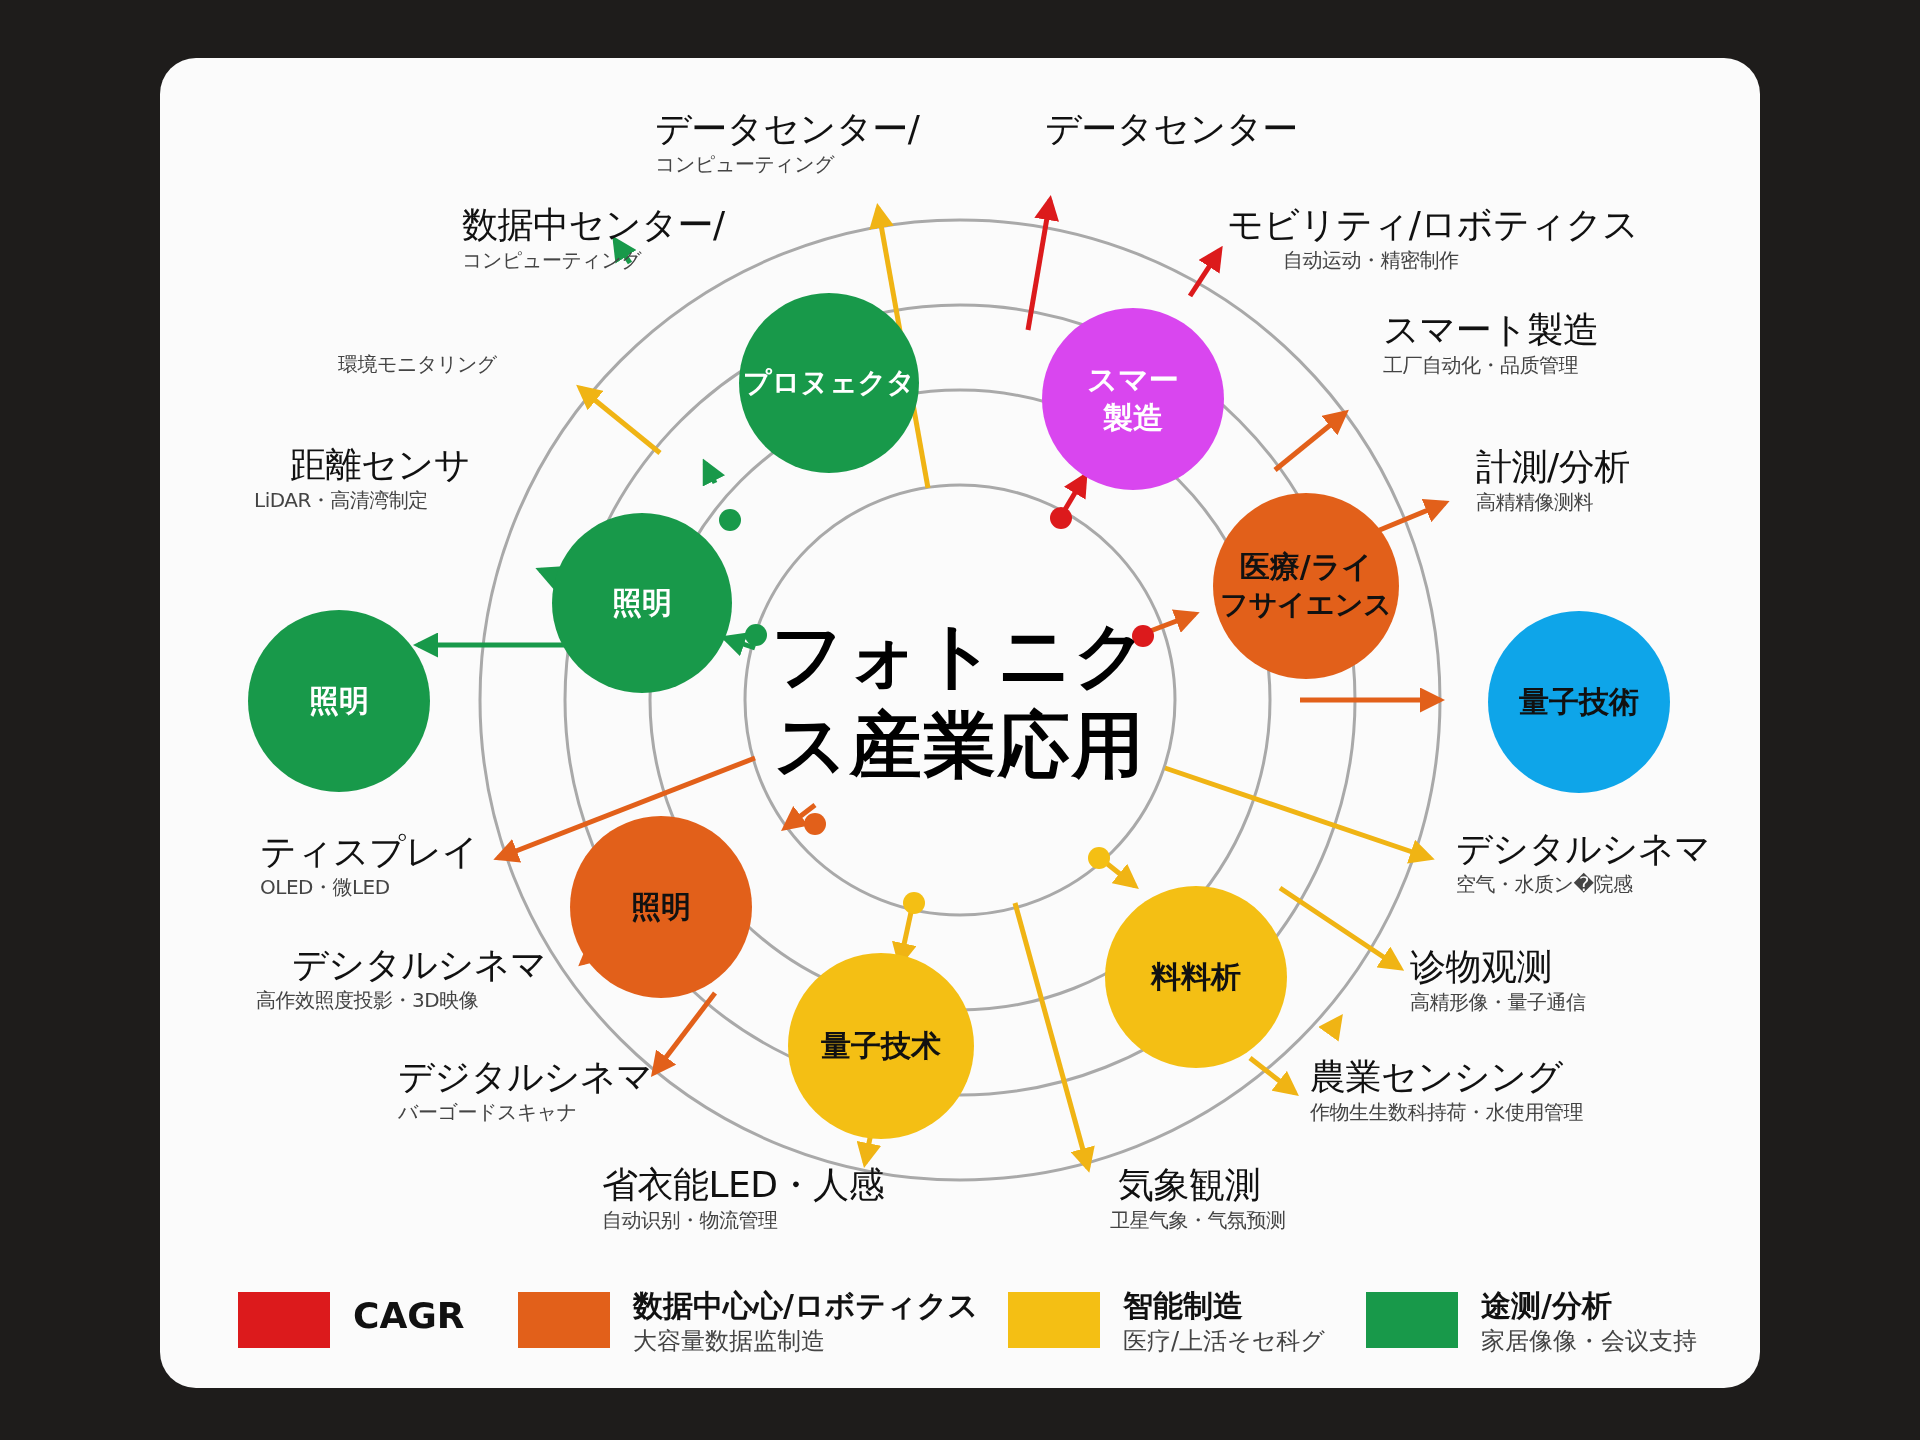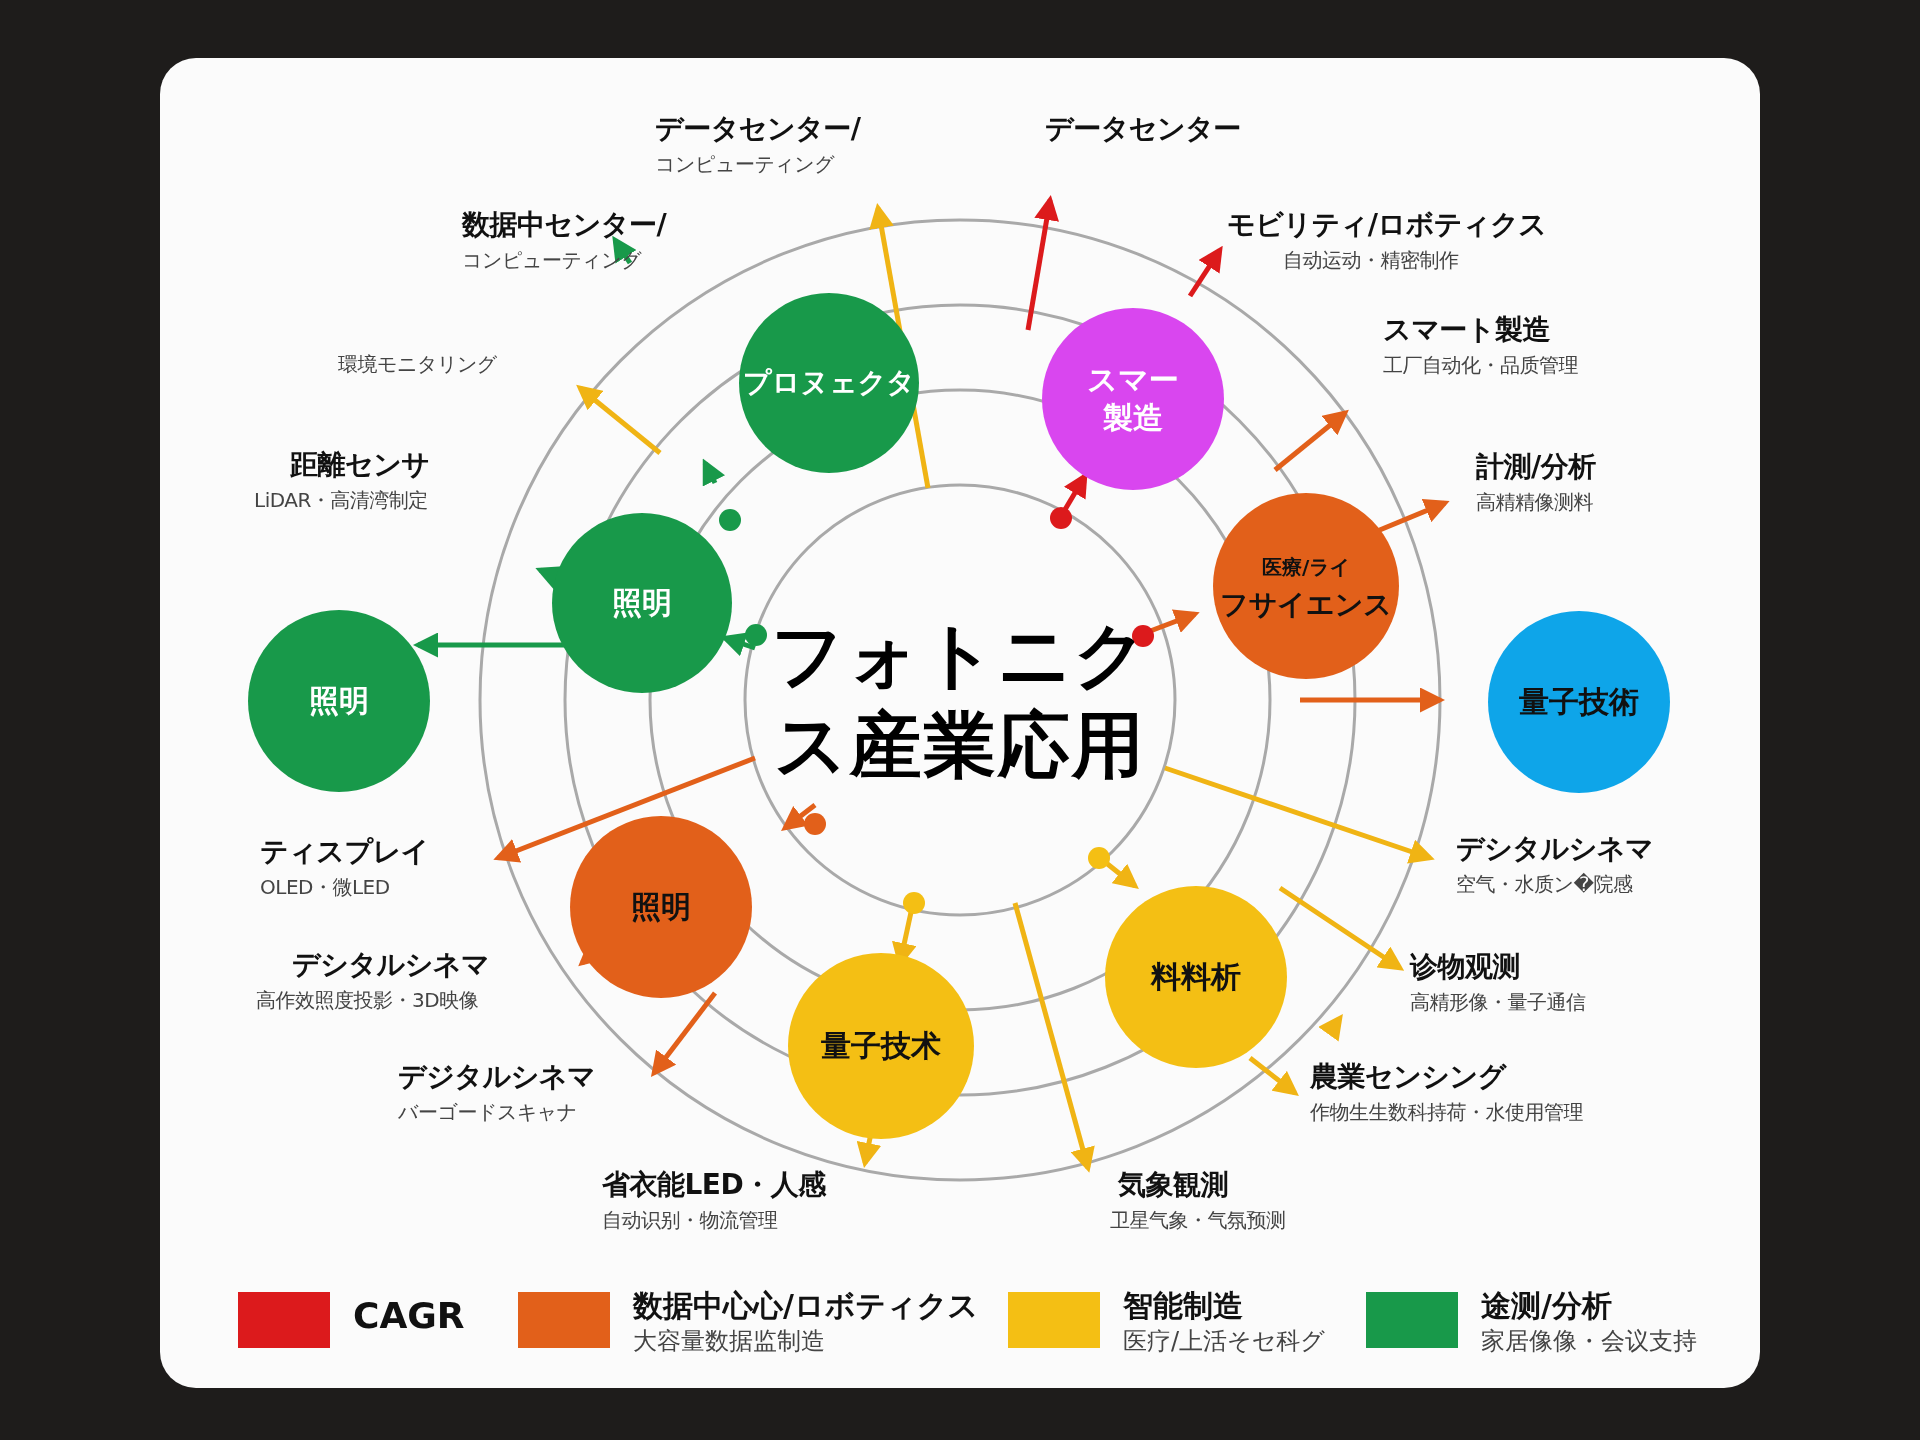--- a/index.html
+++ b/index.html
@@ -13,21 +13,21 @@
     .card {
       position: absolute;
       left: 160px; top: 58px;
       width: 1600px; height: 1330px;
       background: #fbfbfb;
       border-radius: 36px;
       overflow: hidden;
     }
     svg.diagram { position: absolute; left: 0; top: 0; }
     .lbl { position: absolute; color: #111; white-space: nowrap; }
-    .lbl .t { font-weight: bold; font-size: 28px; line-height: 38px; display: block; letter-spacing: -0.5px; }
+    .lbl .t { font-weight: normal; font-size: 36px; line-height: 38px; display: block; letter-spacing: -0.5px; }
     .lbl .s { font-size: 20px; line-height: 32px; color: #444; display: block; letter-spacing: -0.5px; }
     .node {
       position: absolute;
       border-radius: 50%;
       display: flex; align-items: center; justify-content: center;
       text-align: center;
       font-weight: bold;
       font-size: 30px;
       line-height: 38px;
     }
@@ -144,21 +144,21 @@
     <span>スマー</span>
     <span>製造</span>
   </div>
   <div class="node" style="left:392px; top:455px; width:180px; height:180px; background:#18994a; color:#fff;">
     <span>照明</span>
   </div>
   <div class="node" style="left:88px; top:552px; width:182px; height:182px; background:#18994a; color:#fff;">
     <span>照明</span>
   </div>
   <div class="node" style="left:1053px; top:435px; width:186px; height:186px; background:#e2601a; color:#111; flex-direction:column;">
-    <span style="font-size:20px;">医療/ライ</span>
+    <span style="font-size:30px;">医療/ライ</span>
     <span style="font-size:28px;">フサイエンス</span>
   </div>
   <div class="node" style="left:1328px; top:553px; width:182px; height:182px; background:#0ea5e9; color:#111;">
     <span>量子技術</span>
   </div>
   <div class="node" style="left:410px; top:758px; width:182px; height:182px; background:#e2601a; color:#111;">
     <span>照明</span>
   </div>
   <div class="node" style="left:628px; top:895px; width:186px; height:186px; background:#f4bf14; color:#111;">
     <span>量子技术</span>

